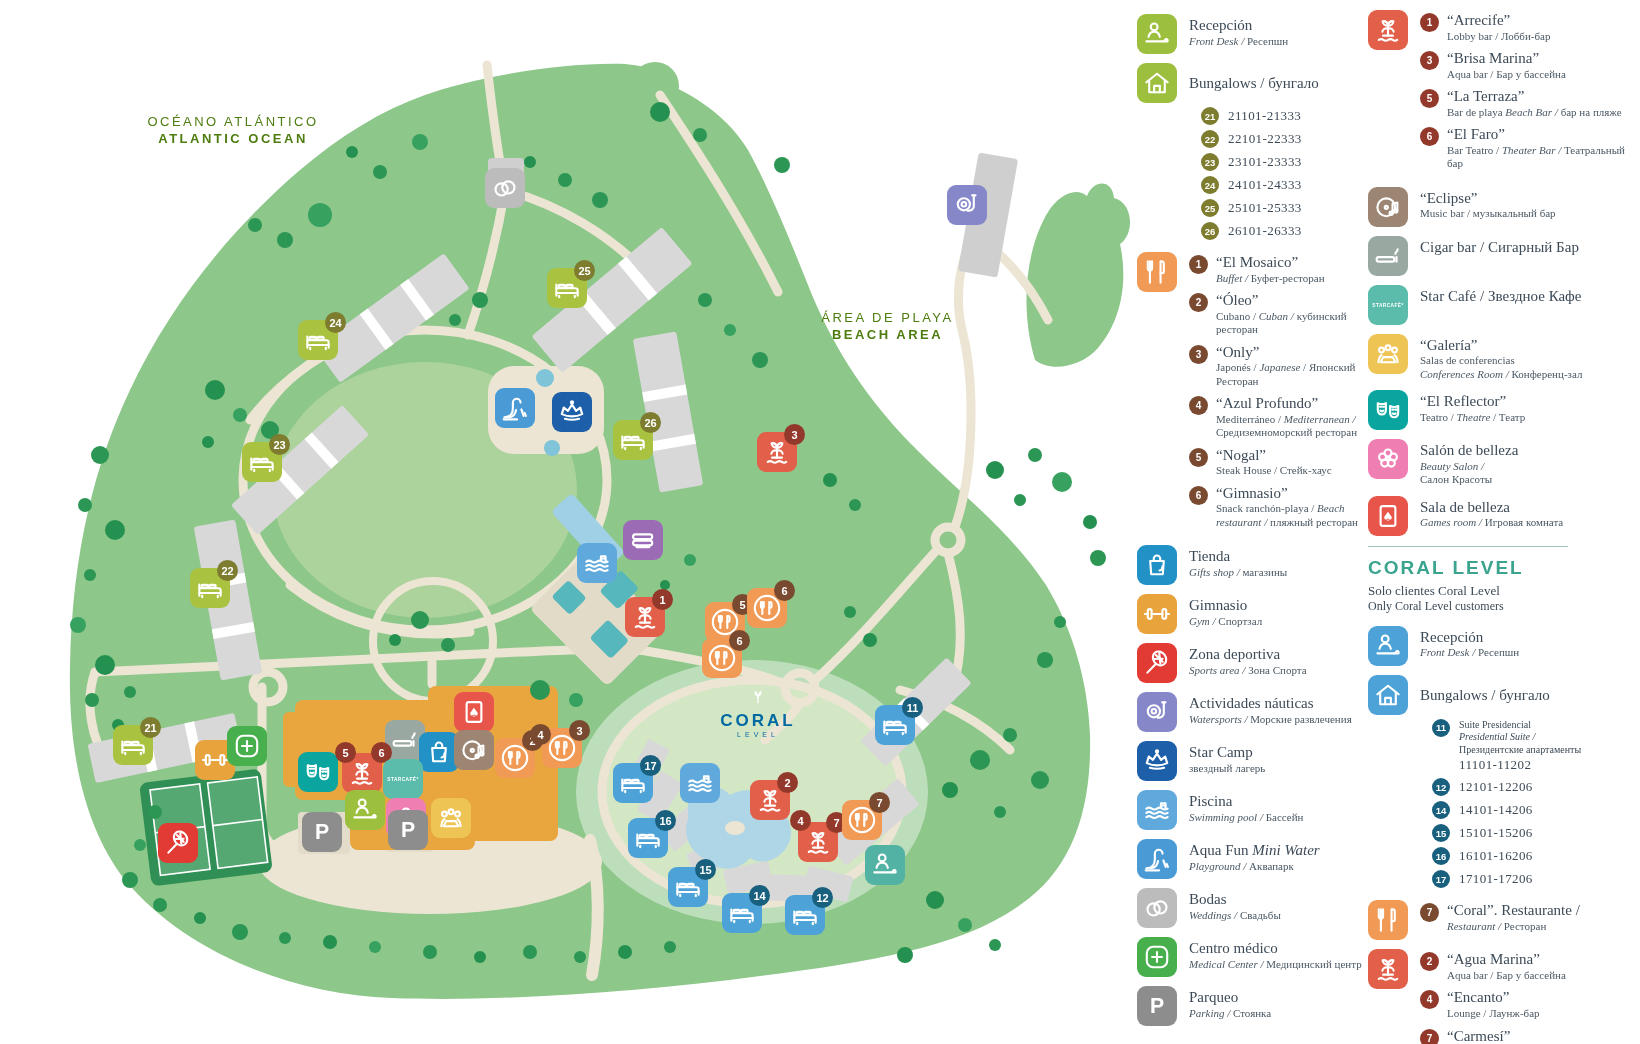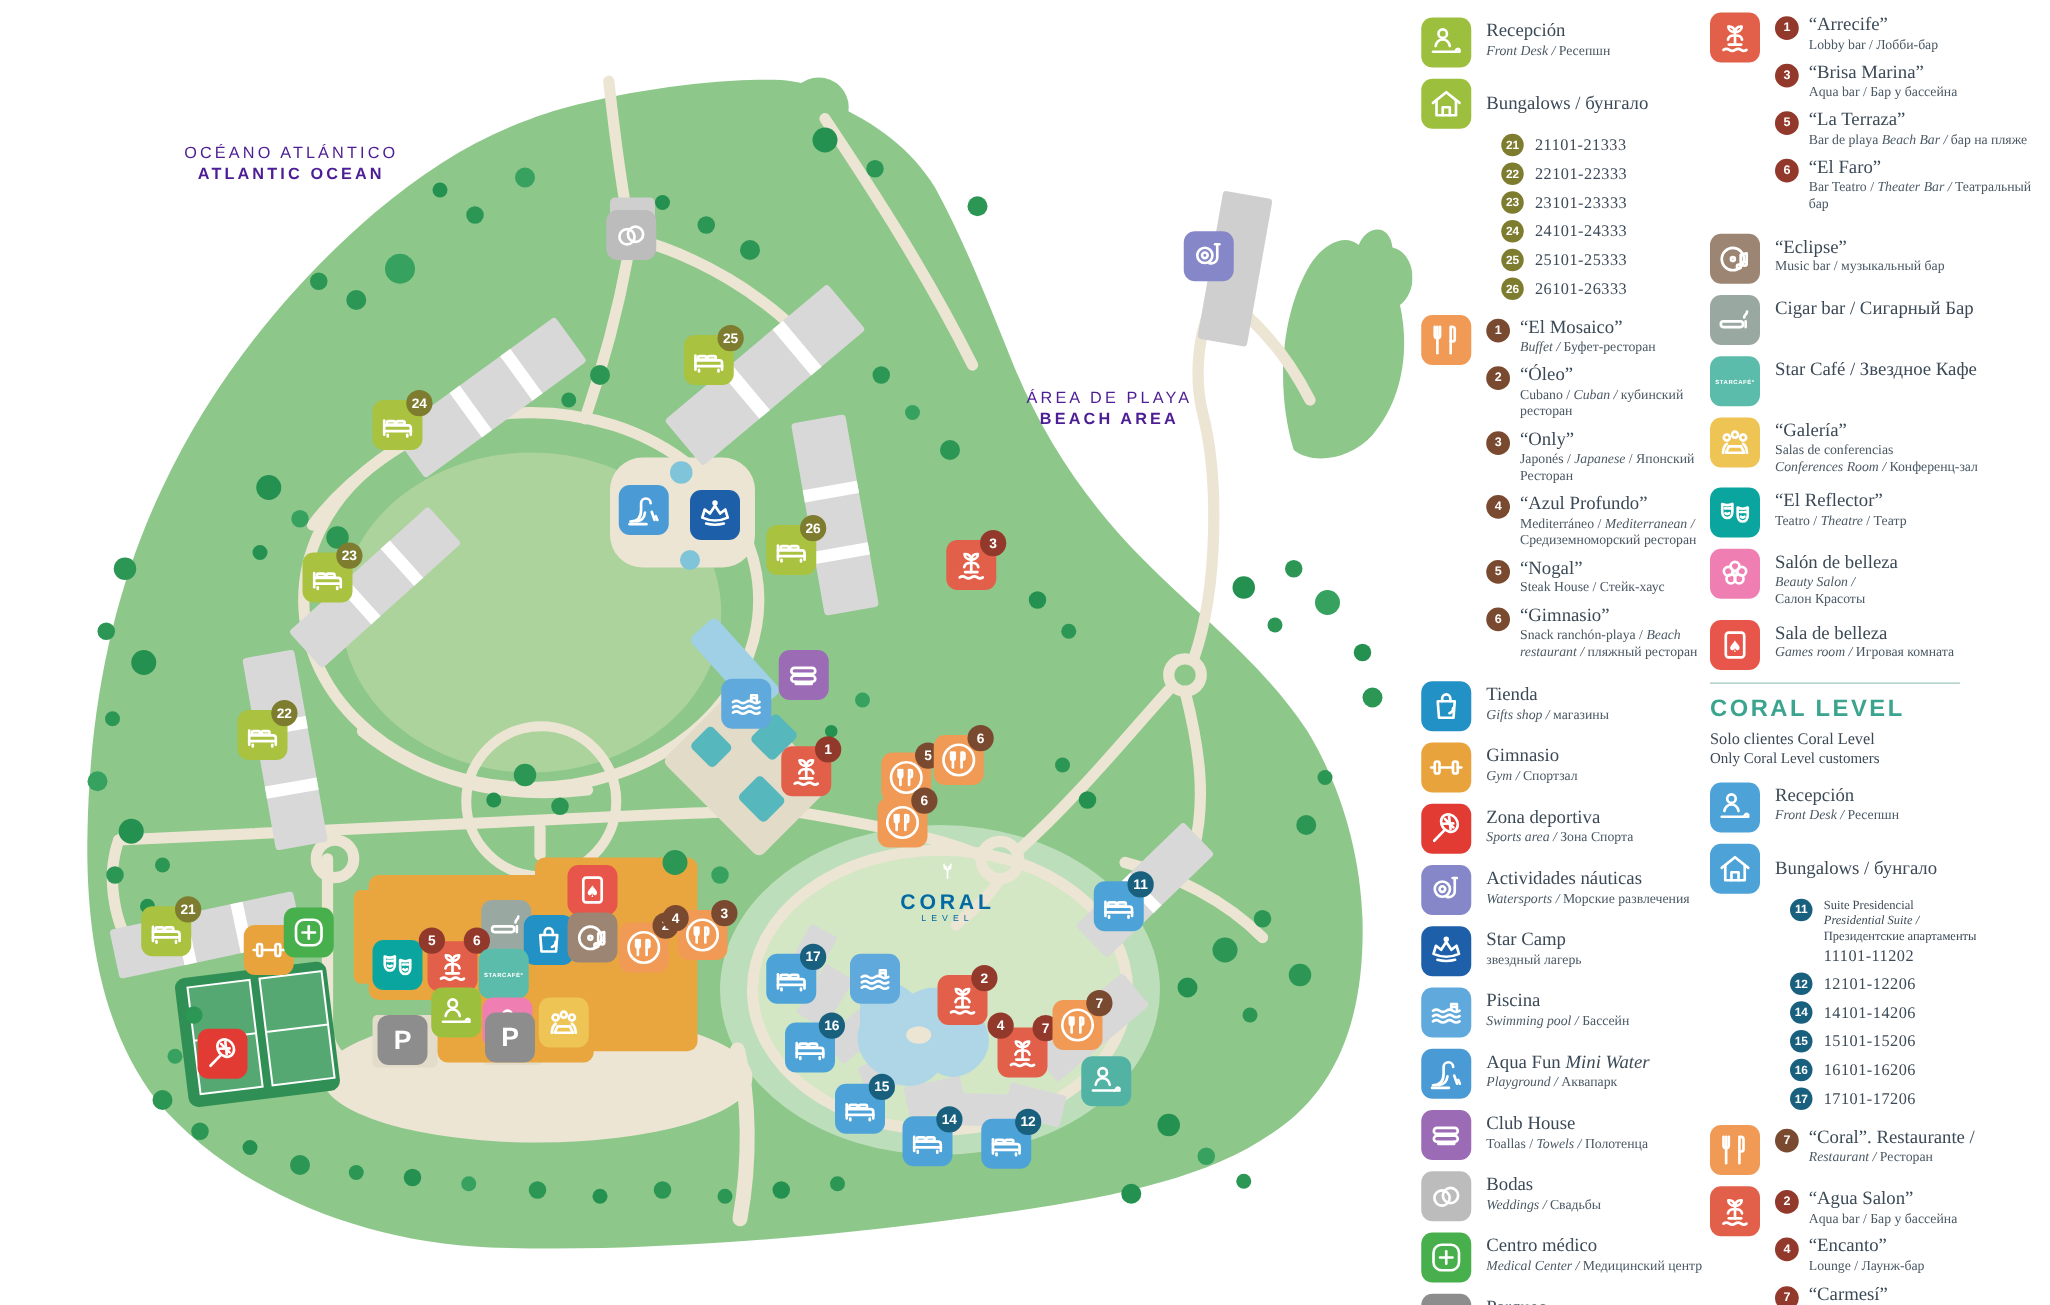--- a/index.html
+++ b/index.html
@@ -1,20 +1,20 @@
 <!DOCTYPE html>
 <html><head>
 <meta charset="utf-8">
 <style>
   html,body{margin:0;padding:0;background:#fff;}
   body{width:1640px;height:1044px;position:relative;overflow:hidden;
        font-family:"Liberation Serif", serif;color:#3c4a57;}
   #map-wrap{position:absolute;left:0;top:0;width:1130px;height:1044px;}
   #map-svg{position:absolute;left:0;top:0;}
-  .map-label{position:absolute;text-align:center;color:#4c1d95;
+  .map-label{position:absolute;text-align:center;color:#4d7c0f;
              font-family:"Liberation Sans", sans-serif;}
   .map-label .l1{font-size:13px;letter-spacing:2.5px;}
   .map-label .l2{font-size:13px;font-weight:bold;letter-spacing:2.5px;margin-top:2px;}
   #coral-wordmark{position:absolute;left:702px;top:686px;width:112px;text-align:center;color:#0369a1;
                   font-family:"Liberation Sans", sans-serif;}
   #coral-wordmark .cw1{font-size:17px;font-weight:bold;letter-spacing:3px;margin-top:1px;}
   #coral-wordmark .cw2{font-size:7px;letter-spacing:4px;margin-top:0px;}
   
   .marker{position:absolute;width:40px;height:40px;border-radius:9px;
           box-sizing:border-box;}
@@ -969,33 +969,20 @@
           <path d="M16.5 13l1.6 4.6"></path>
           <path d="M18.8 15.5l.9 2.1"></path>
         </svg>
       </div>
       <div class="lg-text">
         <div class="lg-title">Aqua Fun <i>Mini Water</i></div>
         <div class="lg-sub"><i>Playground /</i> Аквапарк</div>
       </div>
     </div>
     <div class="lg-item">
-      <div class="lg-icon" style="background:#9b6bb5">
-        <svg class="icon-svg" viewBox="0 0 24 24">
-          <rect x="5" y="8" width="13.5" height="3.4" rx="1.7"></rect>
-          <rect x="5" y="12.4" width="13.5" height="3.4" rx="1.7"></rect>
-          <path d="M7.5 15.8v1.2h9v-1.2"></path>
-        </svg>
-      </div>
-      <div class="lg-text">
-        <div class="lg-title">Club House</div>
-        <div class="lg-sub">Toallas / <i>Towels /</i> Полотенца</div>
-      </div>
-    </div>
-    <div class="lg-item">
       <div class="lg-icon" style="background:#bcbcbc">
         <svg class="icon-svg" viewBox="0 0 24 24">
           <circle cx="9.6" cy="13" r="4.3"></circle>
           <circle cx="14.4" cy="11.6" r="4.3"></circle>
         </svg>
       </div>
       <div class="lg-text">
         <div class="lg-title">Bodas</div>
         <div class="lg-sub"><i>Weddings /</i> Свадьбы</div>
       </div>
@@ -1272,21 +1259,21 @@
           <path d="M12 11c-2-.5-3.6.4-4 2.2"></path>
           <path d="M12 11c2-.5 3.6.4 4 2.2"></path>
           <path d="M8.5 16h7"></path>
           <path d="M5.5 19c1.1-.8 2.2-.8 3.3 0s2.2.8 3.3 0 2.2-.8 3.3 0 2.1.8 3.1 0"></path>
         </svg>
       </div>
       <div class="lg-entries">
         <div class="lg-entry">
           <span class="badge" style="background:#93392c">2</span>
           <div>
-            <div class="lg-title">“Agua Salon”</div>
+            <div class="lg-title">“Agua Marina”</div>
             <div class="lg-sub">Aqua bar / Бар у бассейна</div>
           </div>
         </div>
         <div class="lg-entry">
           <span class="badge" style="background:#93392c">4</span>
           <div>
             <div class="lg-title">“Encanto”</div>
             <div class="lg-sub">Lounge / Лаунж-бар</div>
           </div>
         </div>

